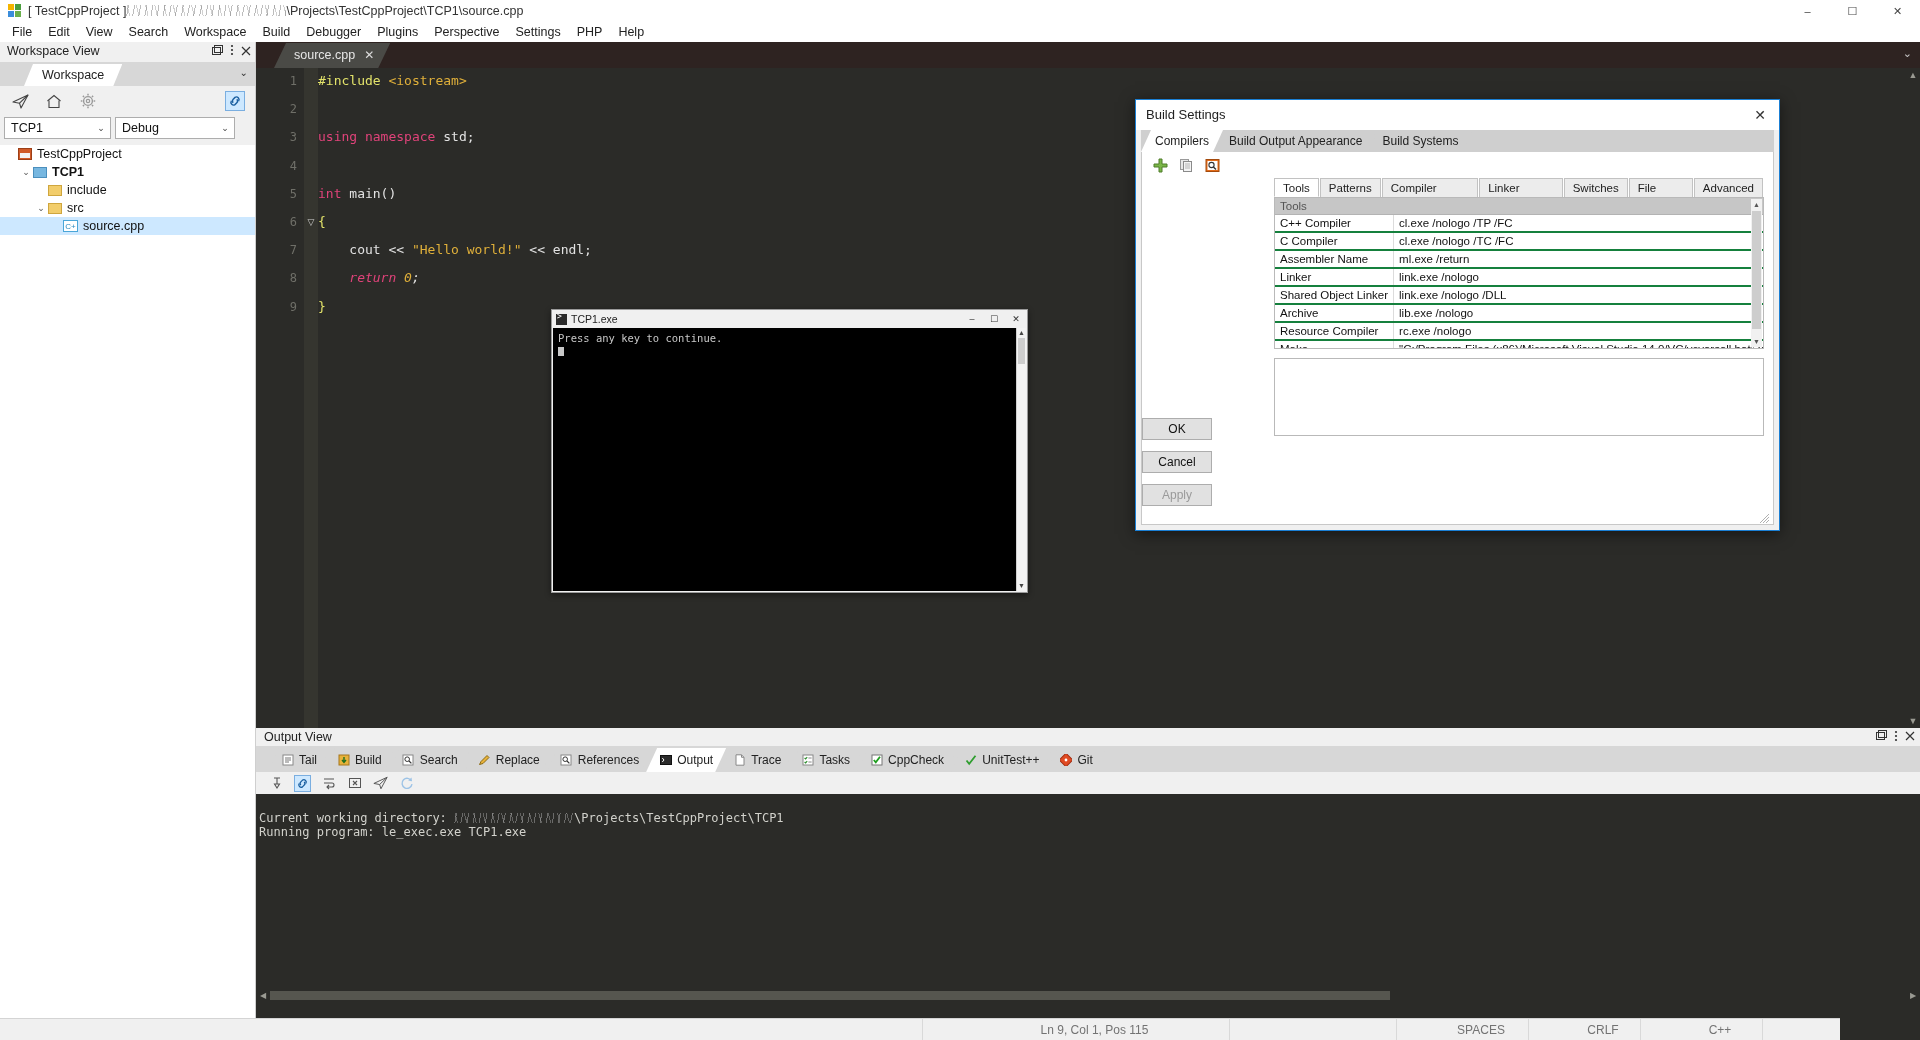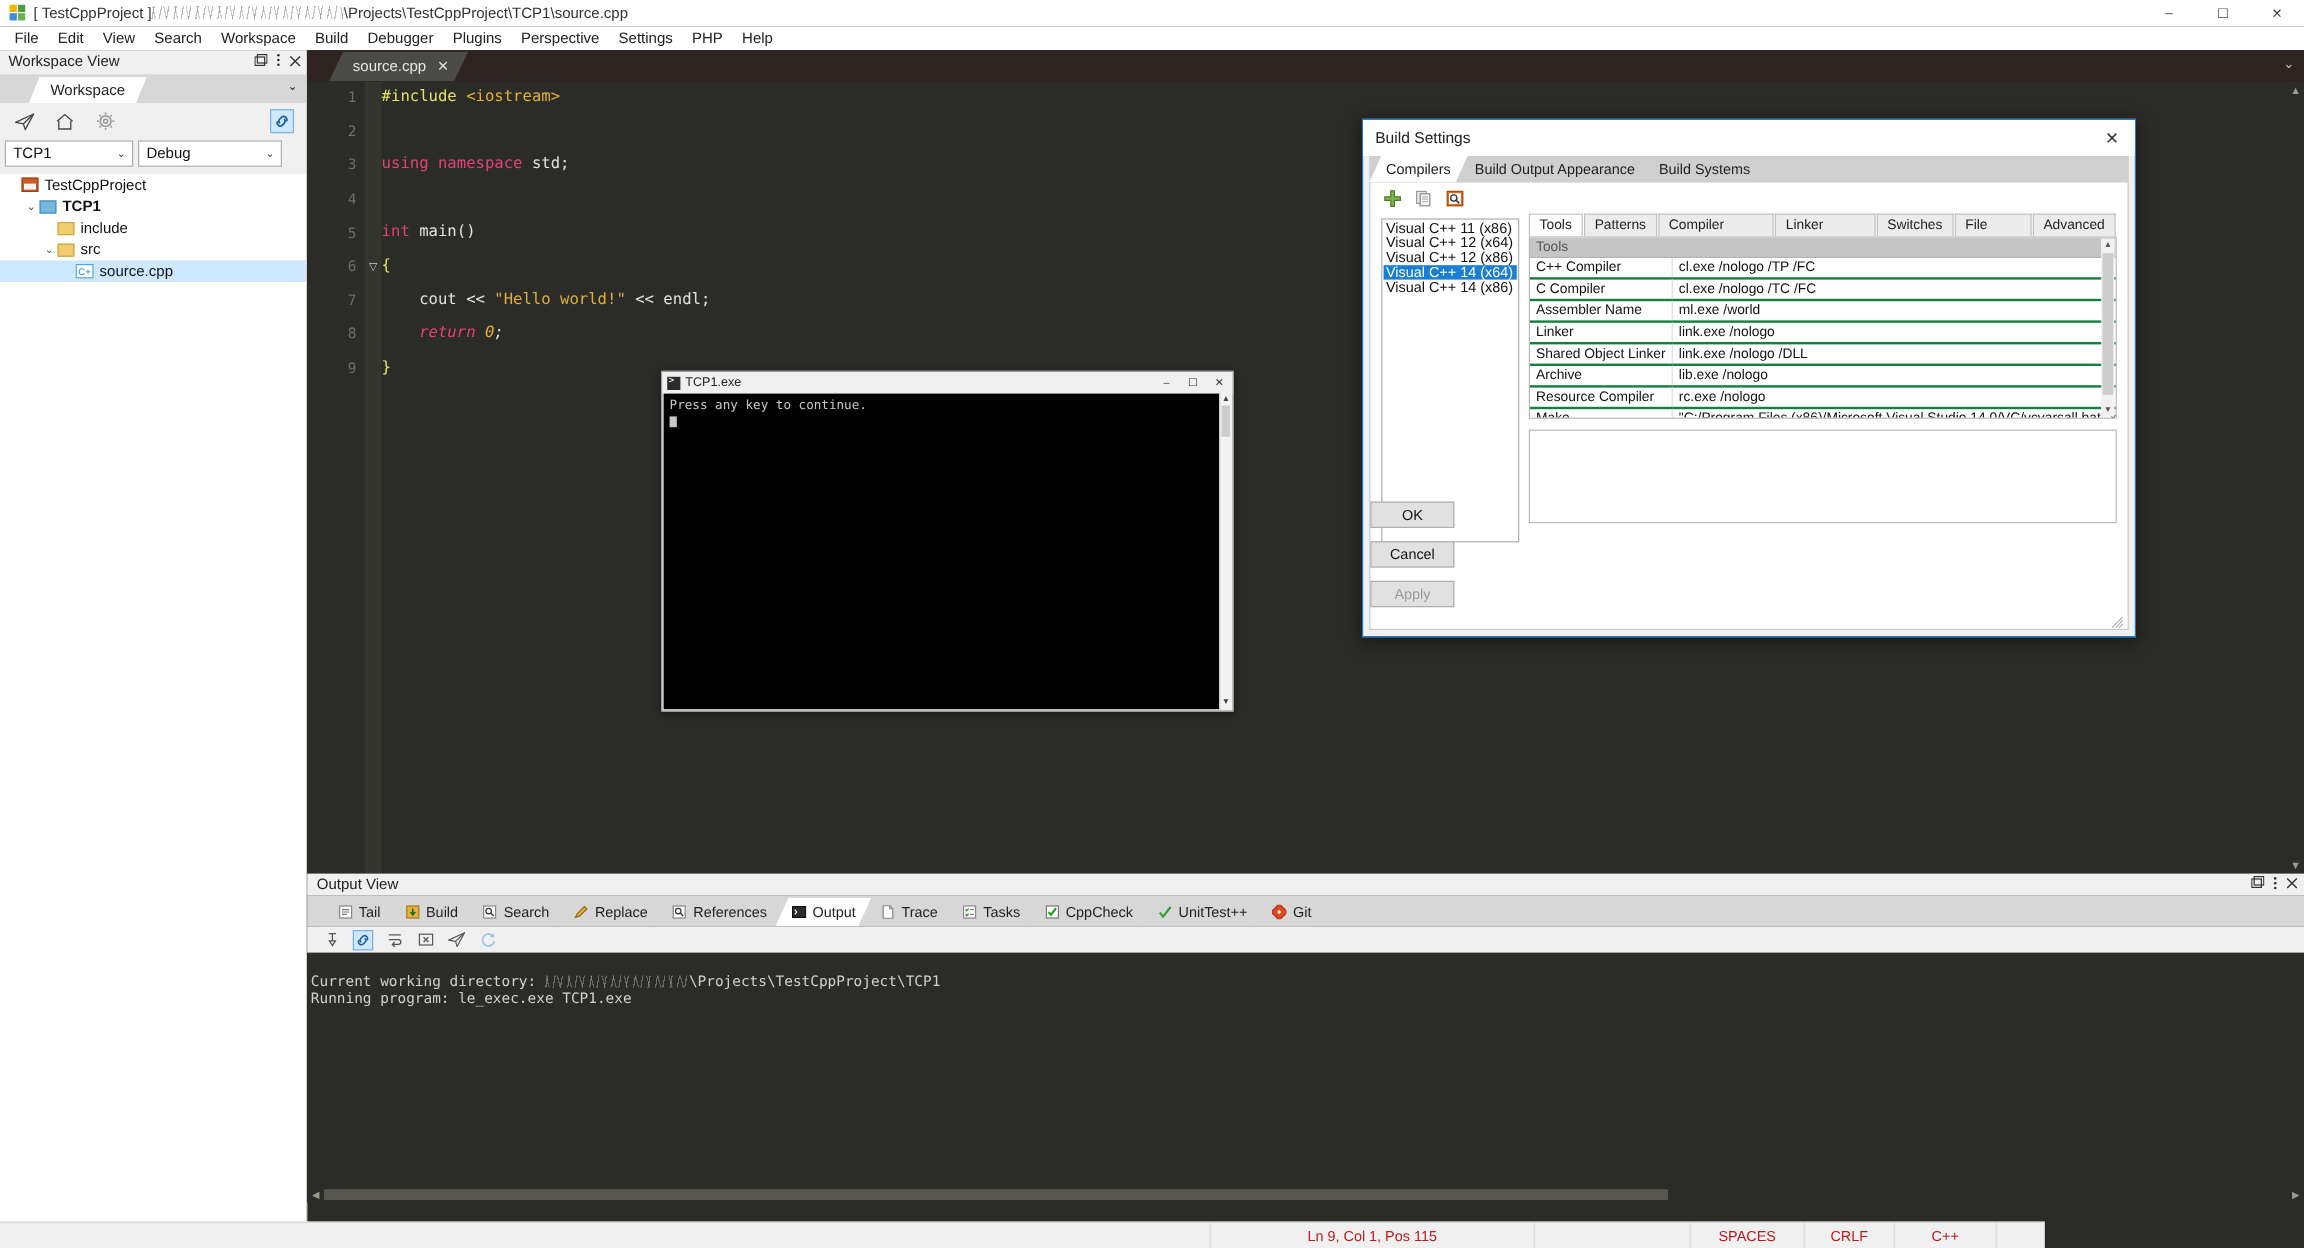--- a/index.html
+++ b/index.html
@@ -157,21 +157,21 @@
   .o-redact{display:inline-block;width:120px;height:10px;vertical-align:-1px;
      background:
       repeating-linear-gradient(100deg, transparent 0 2px, rgba(160,160,160,.55) 2px 3px, transparent 3px 6px),
       repeating-linear-gradient(75deg, transparent 0 3px, rgba(180,180,180,.4) 3px 4px, transparent 4px 9px);}
   .out-hsb{position:absolute;left:0;right:0;bottom:0;height:14px;background:#2b2b28;display:flex;align-items:center;}
   .out-hsb .ar{width:14px;text-align:center;font-size:8px;color:#9a9a92;}
   .out-hsb .trk{flex:1;height:9px;position:relative;}
   .out-hsb .thm{position:absolute;left:0;top:0;height:9px;width:1120px;background:#56564f;}
 
   
-  .status{position:absolute;left:0;bottom:0;width:1704px;height:22px;background:#f0f0f0;border-top:1px solid #d4d4d4;box-sizing:border-box;display:flex;align-items:center;font-size:12px;color:#b91c1c;}
+  .status{position:absolute;left:0;bottom:0;width:1840px;height:22px;background:#f0f0f0;border-top:1px solid #d4d4d4;box-sizing:border-box;display:flex;align-items:center;font-size:12px;color:#737373;gap:37px;}
   .st-seg{height:21px;display:flex;align-items:center;justify-content:center;border-right:1px solid #d9d9d9;box-sizing:border-box;}
   .st-fill{flex:1;}
   .st-pos{width:270px;}
   .st-sp{width:95px;}
   .st-eol{width:75px;}
   .st-lang{width:85px;}
   .st-end{width:40px;border-right:none;}
 </style>
 </head>
 <body>
@@ -405,27 +405,20 @@
               </div>
               <div class="ti">
                 <svg width="15" height="15" viewBox="0 0 15 15">
                     <rect x="1" y="1.5" width="13" height="12" fill="#e36c1a" stroke="#a44a0c"></rect>
                     <rect x="2.5" y="3" width="10" height="9" fill="#fff"></rect>
                     <circle cx="6.5" cy="7" r="2.6" fill="none" stroke="#333" stroke-width="1.1"></circle>
                     <path d="M8.4 8.9 L11 11.5" stroke="#333" stroke-width="1.4"></path>
                   </svg>
               </div>
             </div>
-            <div class="complist" id="complist">
-                <div class="crow">Visual C++ 11 (x86)</div>
-                <div class="crow">Visual C++ 12 (x64)</div>
-                <div class="crow">Visual C++ 12 (x86)</div>
-                <div class="crow sel">Visual C++ 14 (x64)</div>
-                <div class="crow">Visual C++ 14 (x86)</div>
-              </div>
             <div class="rightpane">
               <div class="subtabs" id="subtabs">
                   <div class="stab on">Tools</div>
                   <div class="stab">Patterns</div>
                   <div class="stab">Compiler Options</div>
                   <div class="stab">Linker Options</div>
                   <div class="stab">Switches</div>
                   <div class="stab">File Types</div>
                   <div class="stab">Advanced</div>
                 </div>
@@ -440,21 +433,21 @@
                       <tr>
                         <td class="c1">C++ Compiler</td>
                         <td>cl.exe /nologo /TP /FC</td>
                       </tr>
                       <tr>
                         <td class="c1">C Compiler</td>
                         <td>cl.exe /nologo /TC /FC</td>
                       </tr>
                       <tr>
                         <td class="c1">Assembler Name</td>
-                        <td>ml.exe /world</td>
+                        <td>ml.exe /return</td>
                       </tr>
                       <tr>
                         <td class="c1">Linker</td>
                         <td>link.exe /nologo</td>
                       </tr>
                       <tr>
                         <td class="c1">Shared Object Linker</td>
                         <td>link.exe /nologo /DLL</td>
                       </tr>
                       <tr>

